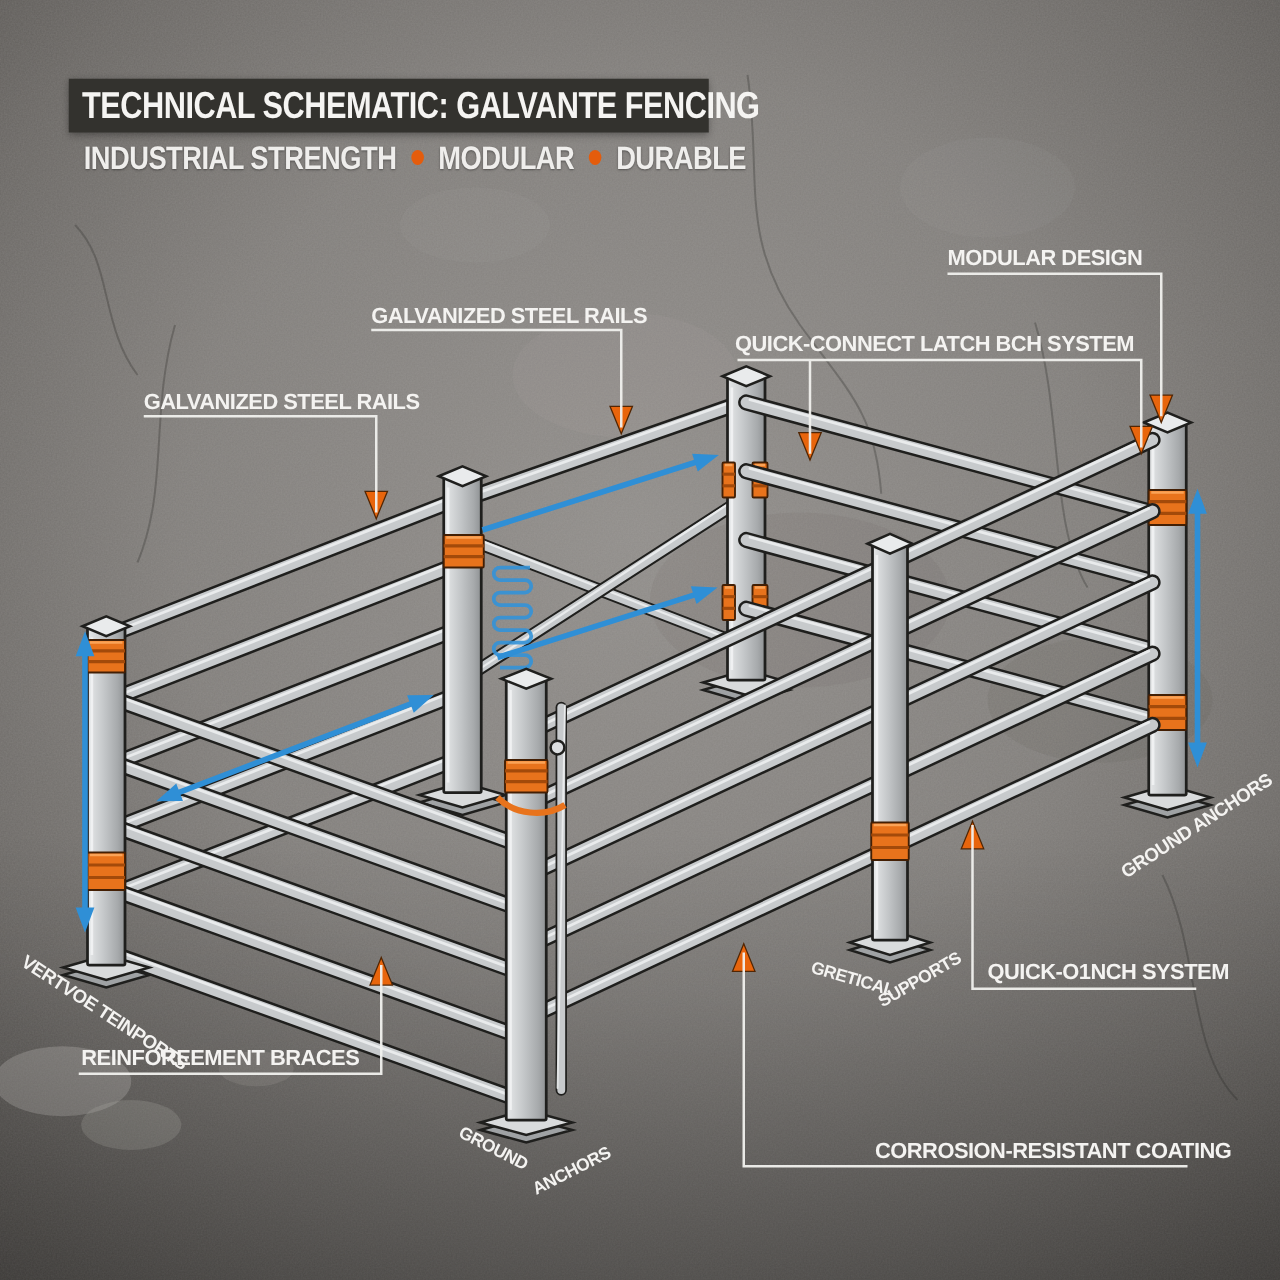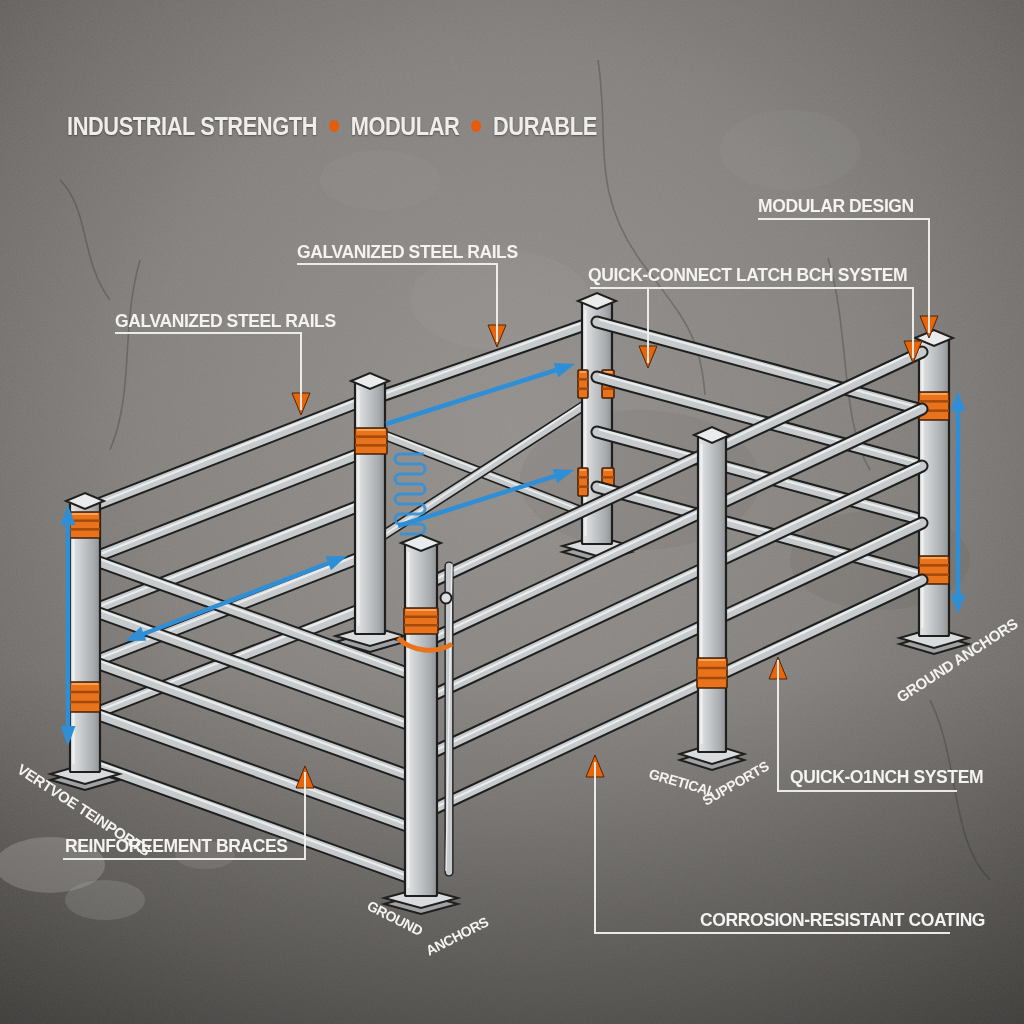--- a/index.html
+++ b/index.html
@@ -356,20 +356,23 @@
     <text class="lbl" x="700" y="926">CORROSION-RESISTANT COATING</text>
     <text class="lbl sm" transform="translate(16,772) rotate(33)">VERTVOE TEINPORTS</text>
     <text class="lbl sm" transform="translate(901,703) rotate(-33)">GROUND ANCHORS</text>
     <text class="lbl xs" transform="translate(648,778) rotate(16)">GRETICAL</text>
     <text class="lbl xs" transform="translate(706,806) rotate(-30)">SUPPORTS</text>
     <text class="lbl xs" transform="translate(366,909) rotate(27)">GROUND</text>
     <text class="lbl xs" transform="translate(429,956) rotate(-27)">ANCHORS</text>
   </g>
 </svg>
 
+<div class="titlebar">
+  <h1>TECHNICAL SCHEMATIC: GALVANTE FENCING</h1>
+</div>
 <div class="tagline">
   <span class="tg">INDUSTRIAL STRENGTH</span>
   <span class="dot"></span>
   <span class="tg">MODULAR</span>
   <span class="dot"></span>
   <span class="tg">DURABLE</span>
 </div>
 
 </div>
 

